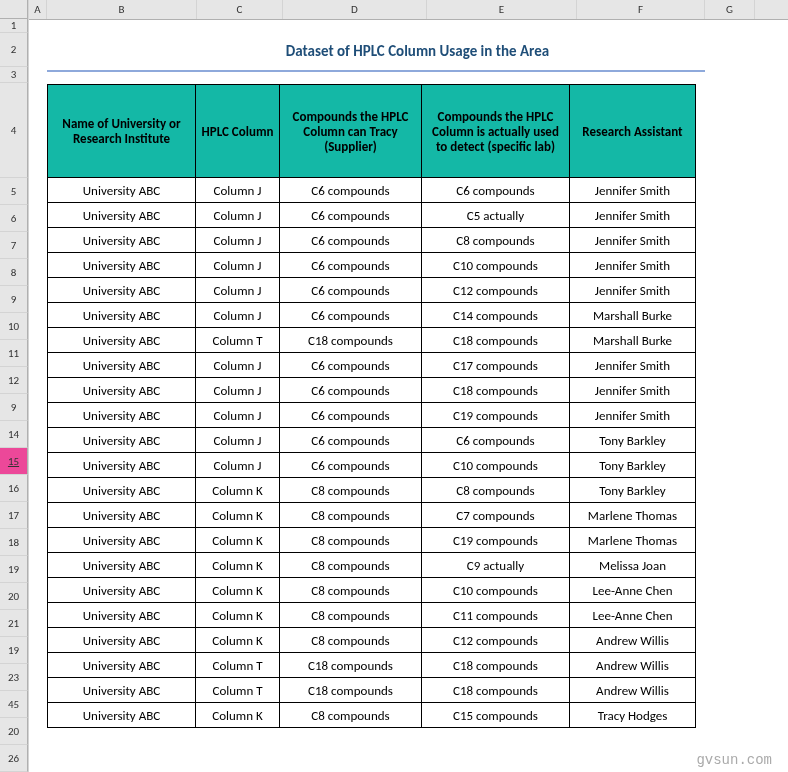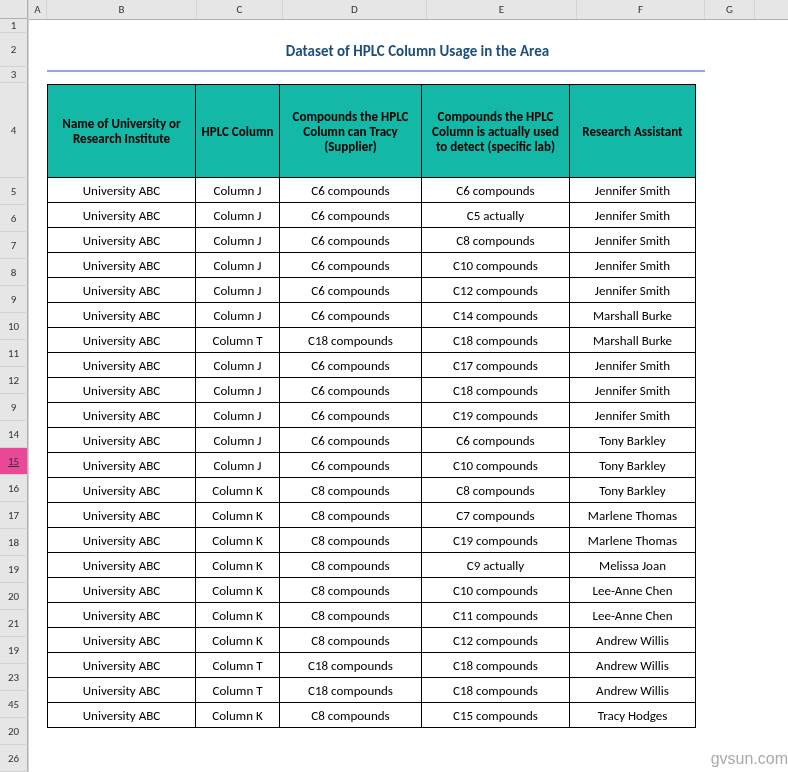--- a/index.html
+++ b/index.html
@@ -130,24 +130,24 @@
       background: #fff;
     }
     .th-B { width: 148px; }
     .th-C { width: 84px; }
     .th-D { width: 142px; }
     .th-E { width: 148px; }
     .th-F { width: 126px; }
     .watermark {
       position: absolute;
       bottom: 4px;
-      right: 0;
-      font-size: 16px;
+      right: 16px;
+      font-size: 14px;
       color: #aaa;
-      font-family: Liberation Sans, sans-serif;
+      font-family: Liberation Mono, monospace;
     }
   </style>
 </head>
 <body>
 
 <div class="spreadsheet">
   <div class="row-headers">
     <div class="corner-cell"></div>
     <div id="row-headers-container">
         <div class="row-header rh-1">1</div>

